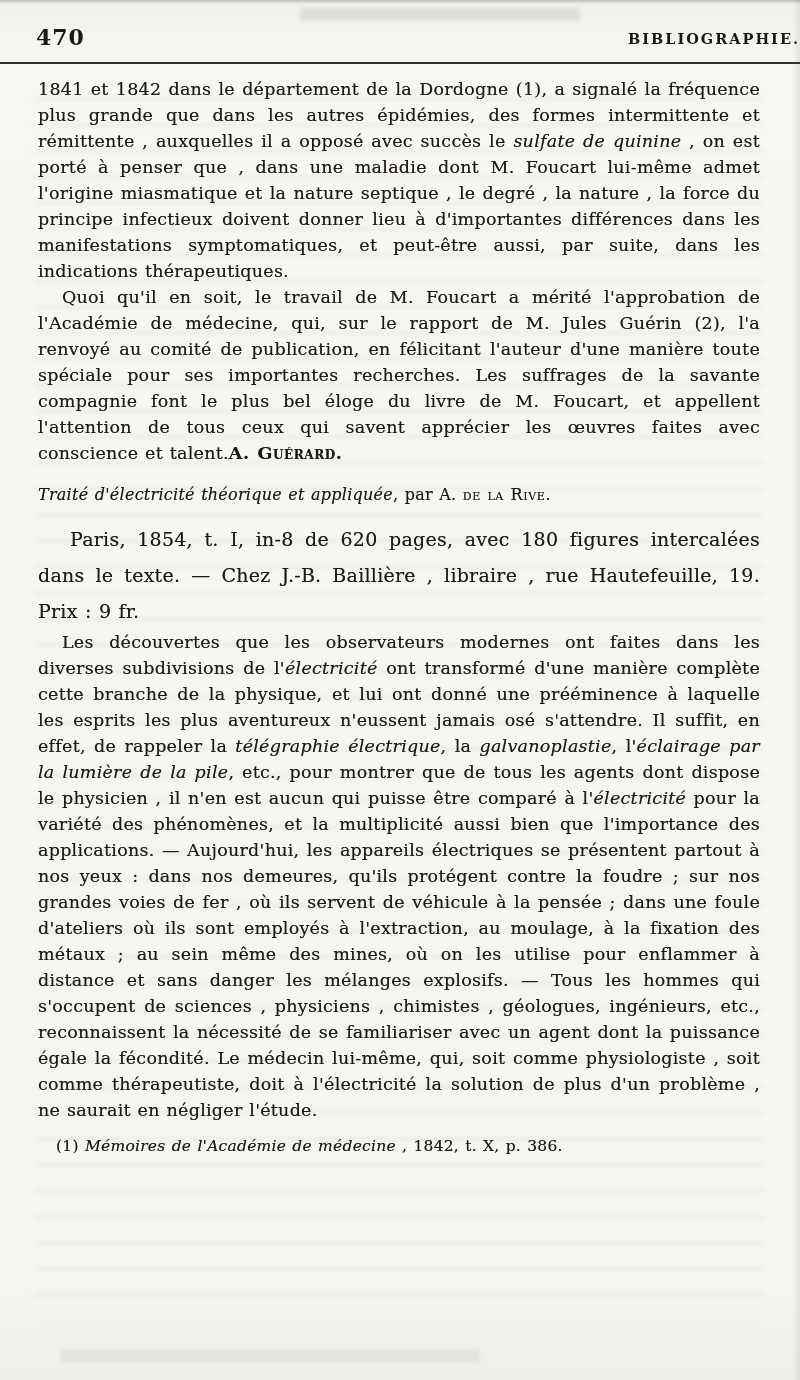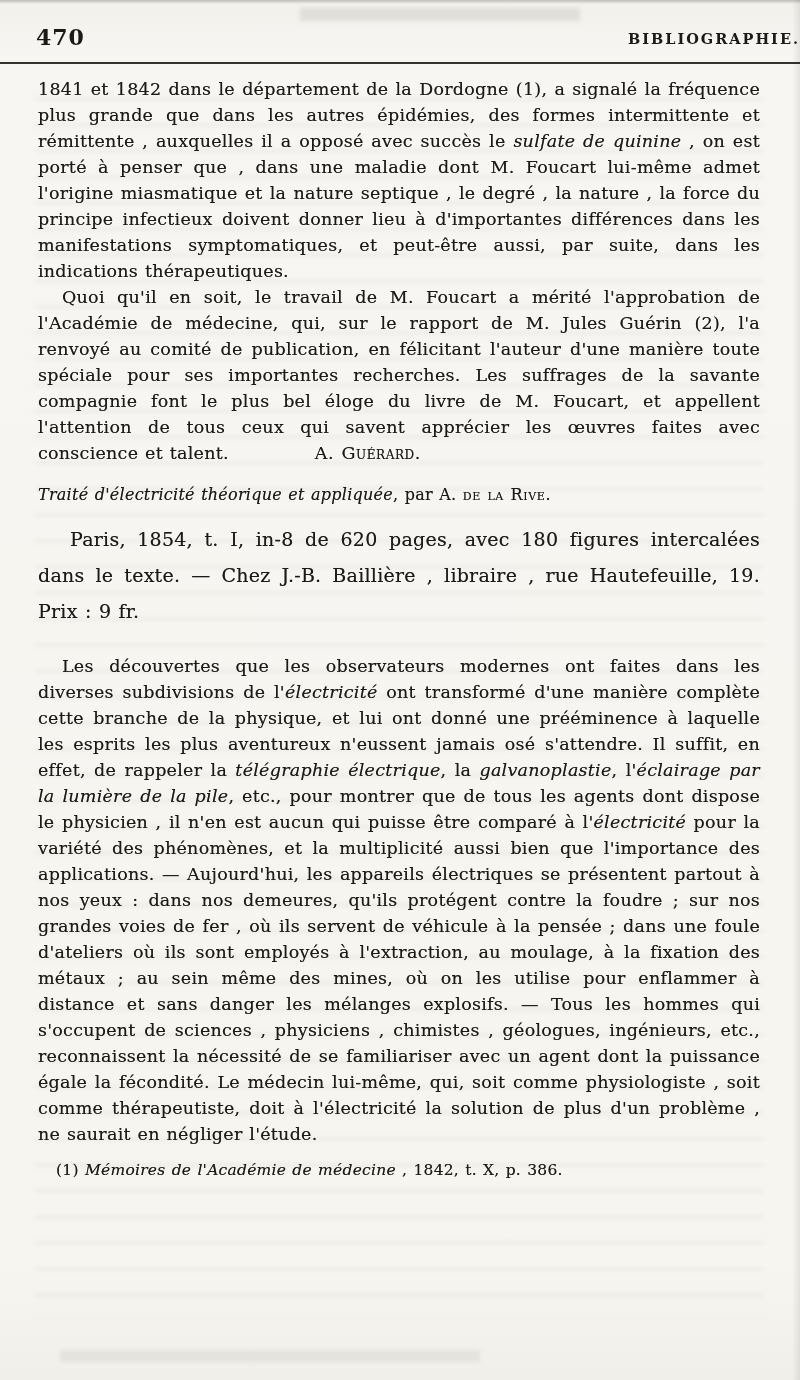--- a/index.html
+++ b/index.html
@@ -56,27 +56,27 @@
   .para{text-indent:24px;}
   .noindent{text-indent:0;}
   .entry-title{
     font-size:16px;line-height:32px;margin-top:13px;
     text-indent:0;text-align:left;
   }
   .imprint{
     font-size:19px;line-height:36px;margin-top:10px;
     text-indent:32px;
   }
-  .essay{margin-top:24px;}
+  .essay{margin-top:0;}
   .footnotes{margin-top:11px;font-size:15.5px;line-height:25px;}
   .footnote{text-indent:18px;text-align:left;}
 
   .st-i{font-style:italic;}
   .st-sc{font-variant:small-caps;letter-spacing:0.6px;}
-  .st-sig{font-variant:small-caps;letter-spacing:0.6px;margin-left:86px;}
+  .st-sig{font-variant:small-caps;letter-spacing:0.6px;font-weight:bold;}
 </style>
 </head>
 <body>
 
 <div class="page">
 
   <div class="bleed bleed-lines"></div>
   <div class="bleed bleed-top"></div>
   <div class="bleed bleed-bottom"></div>
 

